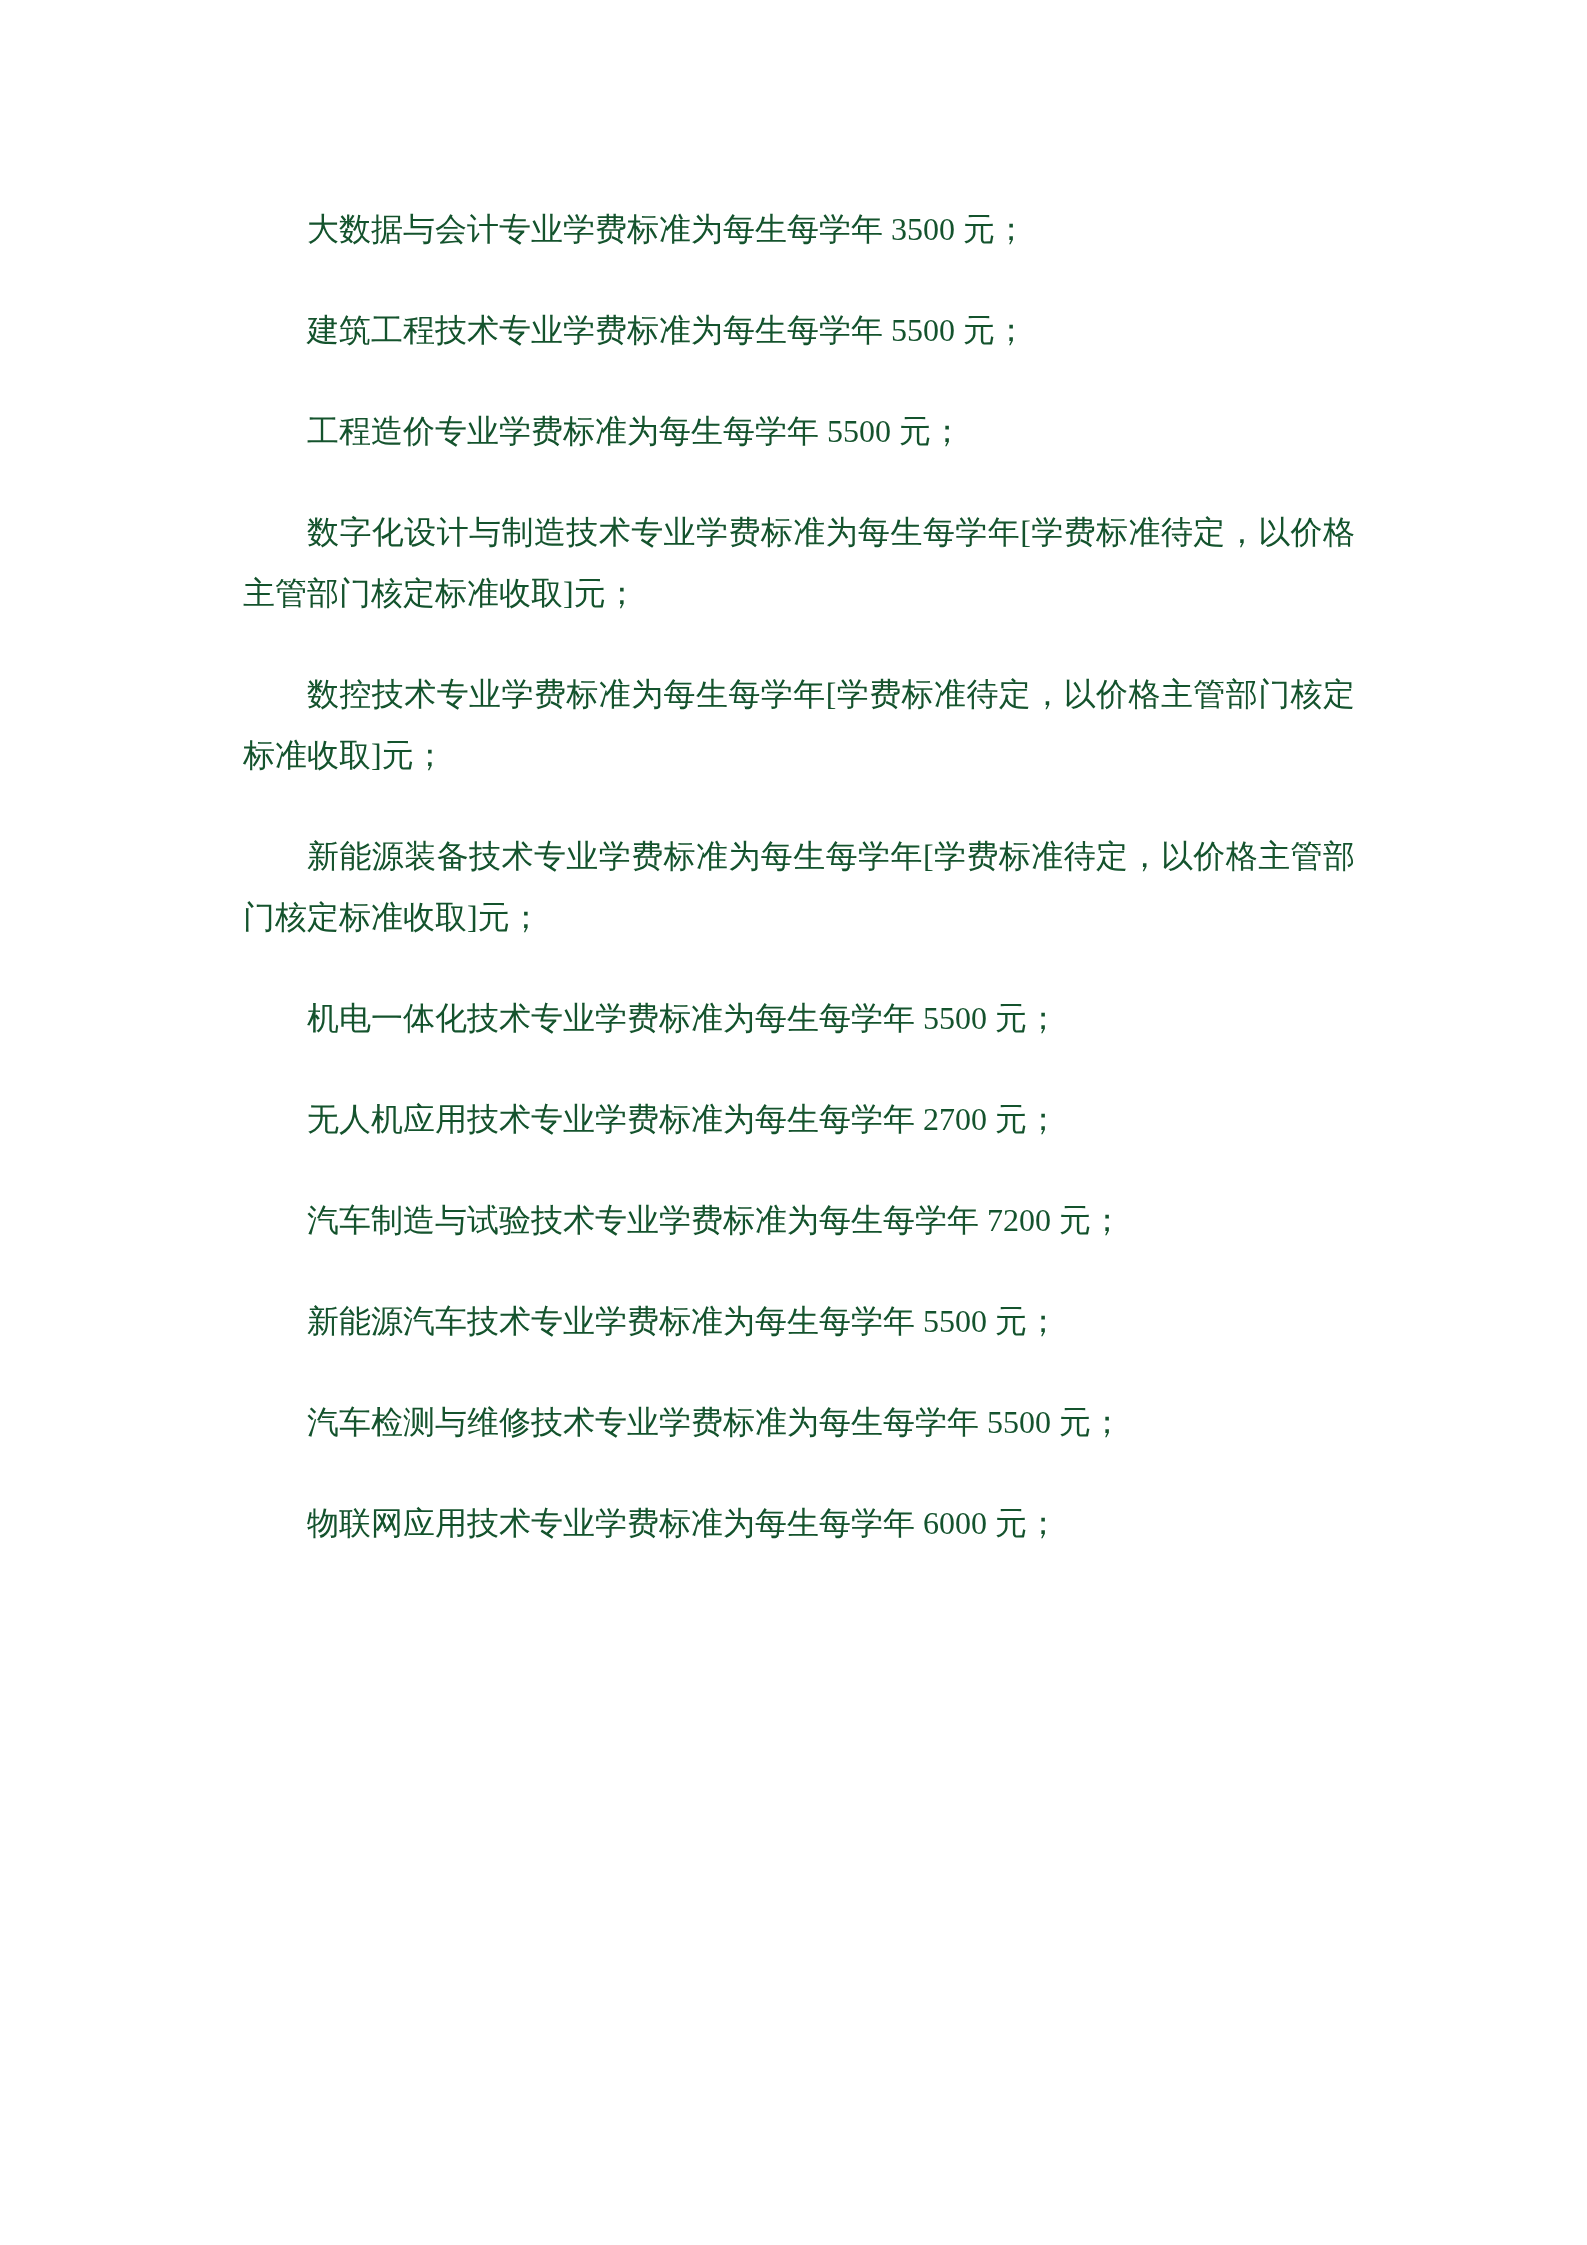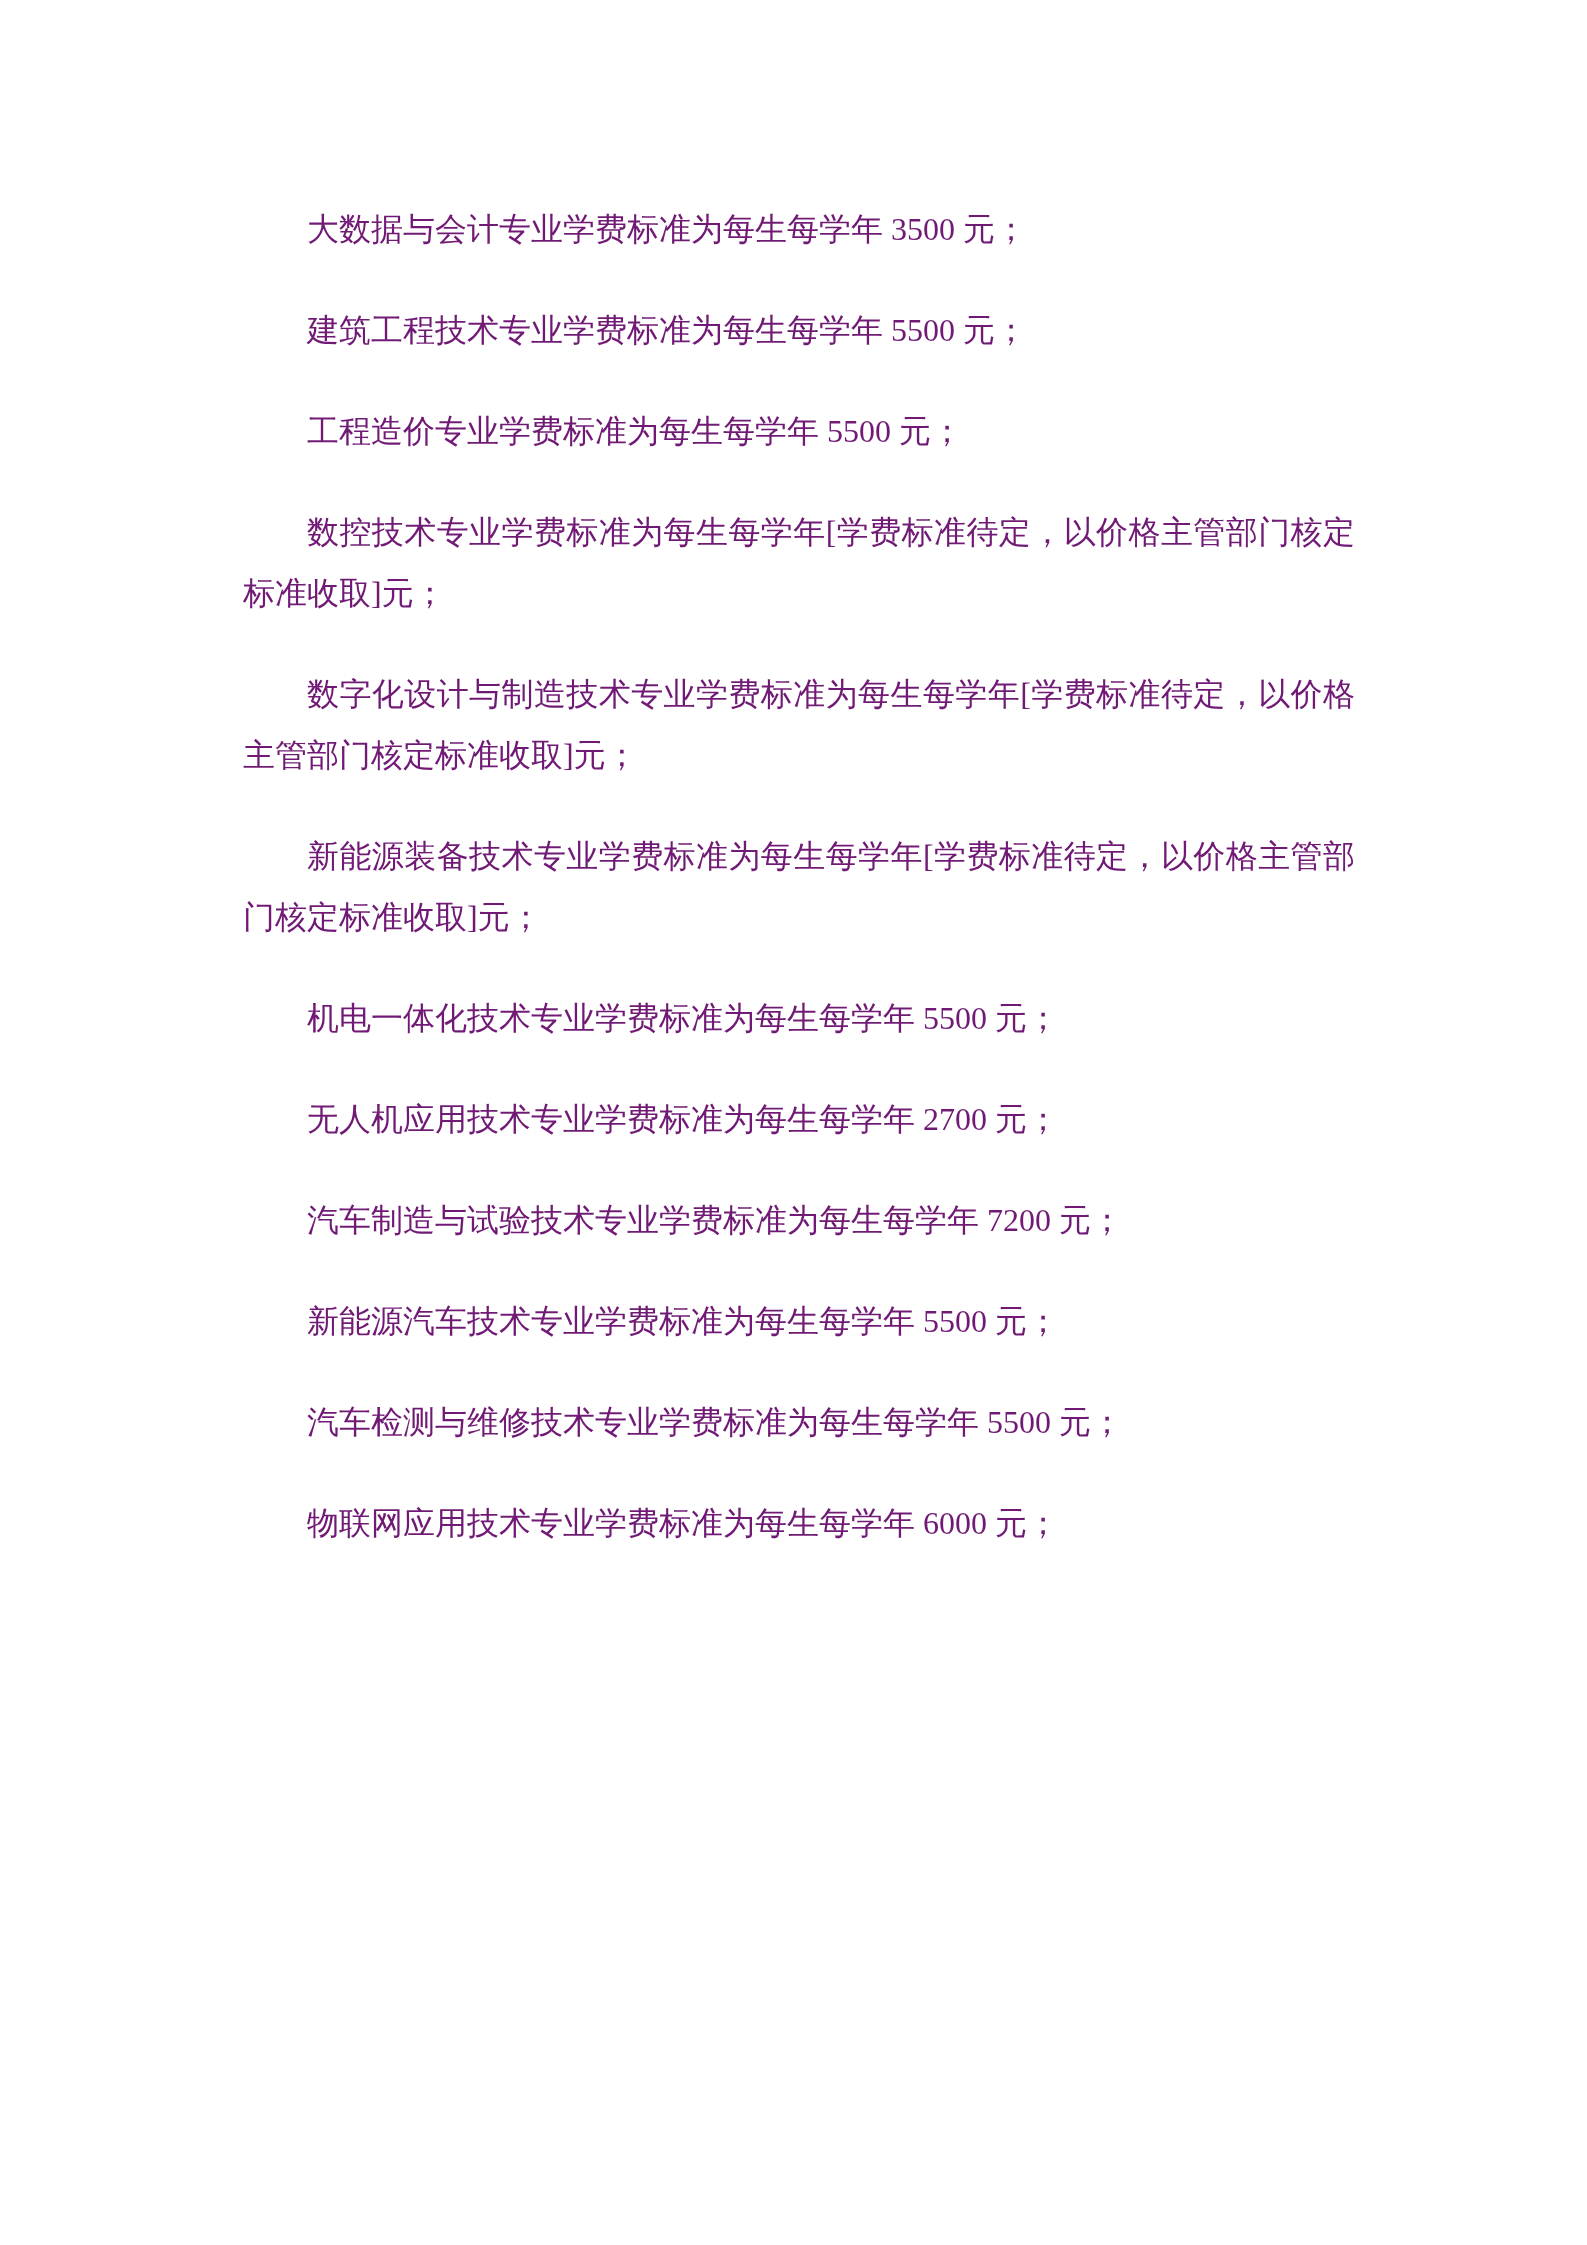--- a/index.html
+++ b/index.html
@@ -5,21 +5,21 @@
   html, body {
     margin: 0;
     padding: 0;
     background: #ffffff;
   }
   .page {
     position: relative;
     width: 1587px;
     height: 1802px;
     background: #ffffff;
-    color: #701a75;
+    color: #14532d;
     font-family: "Liberation Serif", "DejaVu Serif", serif;
     overflow: hidden;
   }
   .content {
     position: absolute;
     left: 243px;
     top: 199px;
     width: 1112px;
   }
   .para {
@@ -41,22 +41,22 @@
   }
 </style>
 </head>
 <body>
 
 <div class="page">
   <main class="content">
     <p class="para">大数据与会计专业学费标准为每生每学年 3500 元；</p>
     <p class="para">建筑工程技术专业学费标准为每生每学年 5500 元；</p>
     <p class="para">工程造价专业学费标准为每生每学年 5500 元；</p>
+    <p class="para">数字化设计与制造技术专业学费标准为每生每学年[学费标准待定，以价格主管部门核定标准收取]元；</p>
     <p class="para">数控技术专业学费标准为每生每学年[学费标准待定，以价格主管部门核定标准收取]元；</p>
-    <p class="para">数字化设计与制造技术专业学费标准为每生每学年[学费标准待定，以价格主管部门核定标准收取]元；</p>
     <p class="para">新能源装备技术专业学费标准为每生每学年[学费标准待定，以价格主管部门核定标准收取]元；</p>
     <p class="para">机电一体化技术专业学费标准为每生每学年 5500 元；</p>
     <p class="para">无人机应用技术专业学费标准为每生每学年 2700 元；</p>
     <p class="para">汽车制造与试验技术专业学费标准为每生每学年 7200 元；</p>
     <p class="para">新能源汽车技术专业学费标准为每生每学年 5500 元；</p>
     <p class="para">汽车检测与维修技术专业学费标准为每生每学年 5500 元；</p>
     <p class="para">物联网应用技术专业学费标准为每生每学年 6000 元；</p>
   </main>
   <footer class="page-footer">
     <span>2</span>

